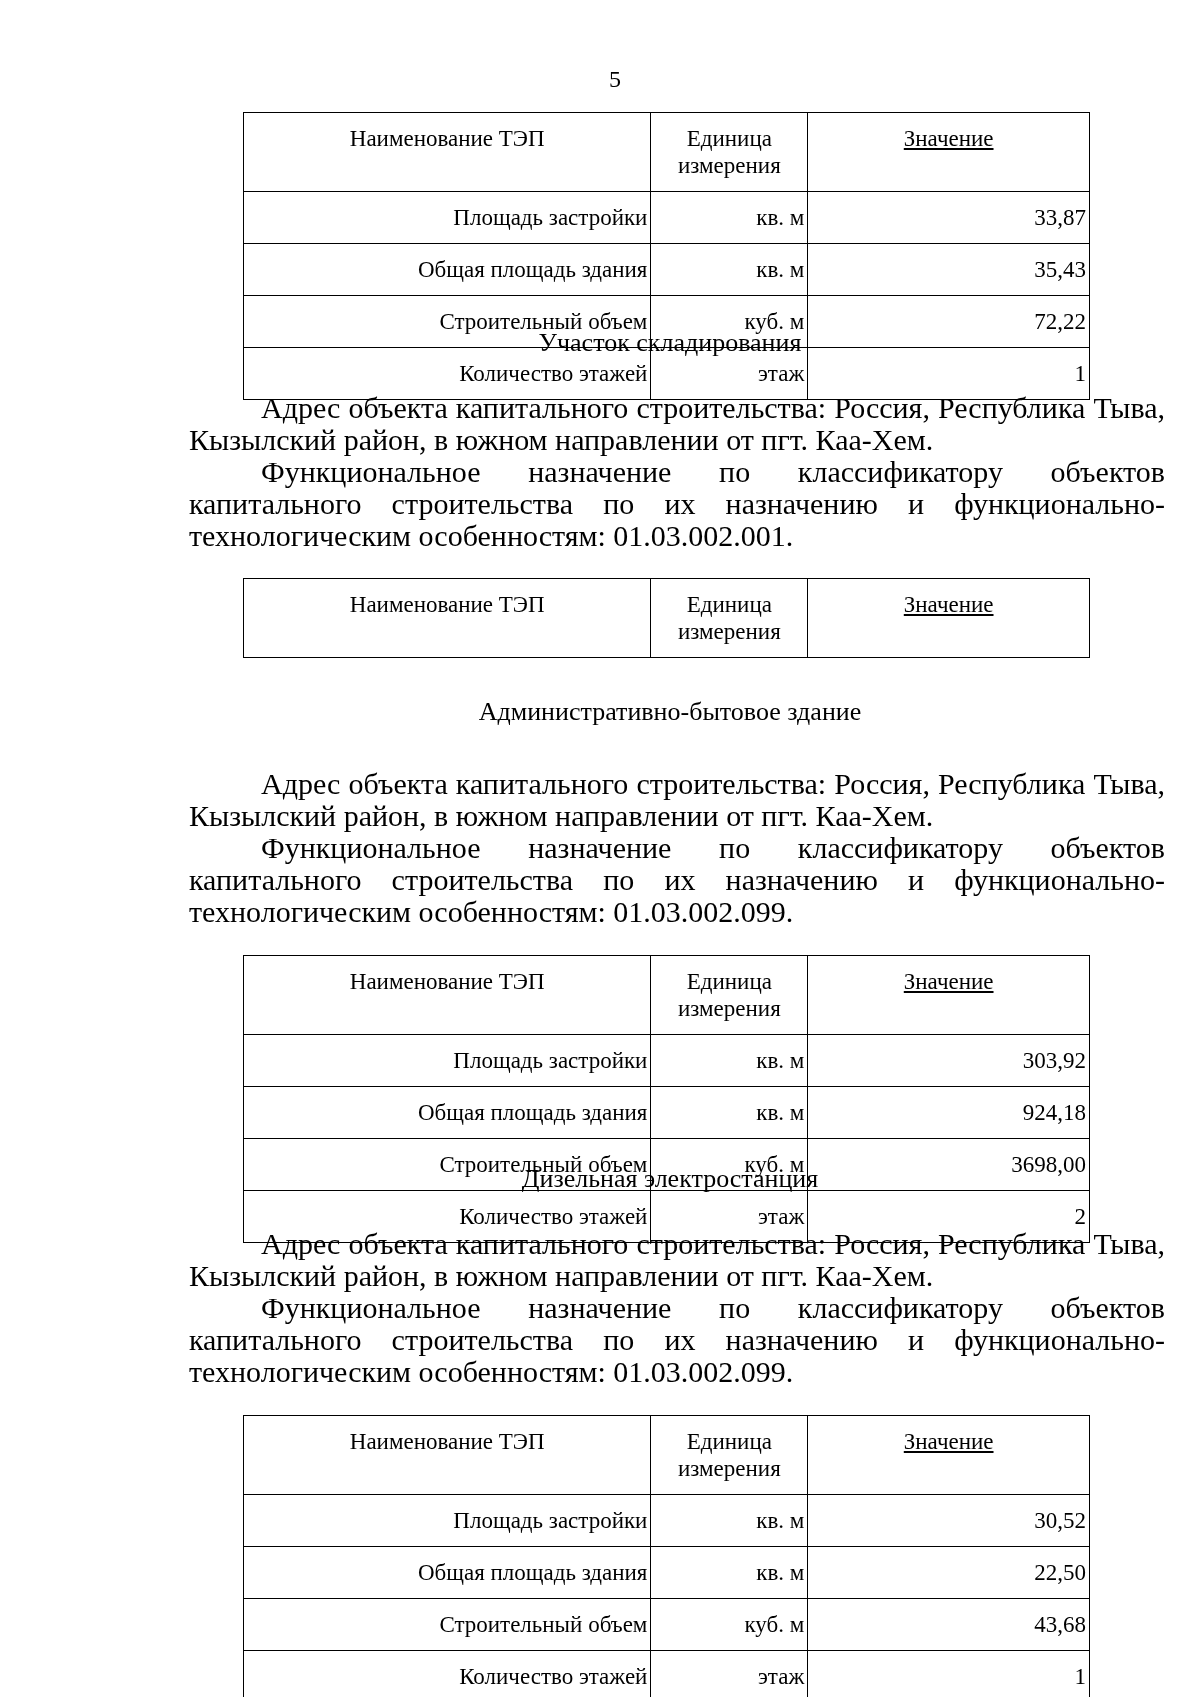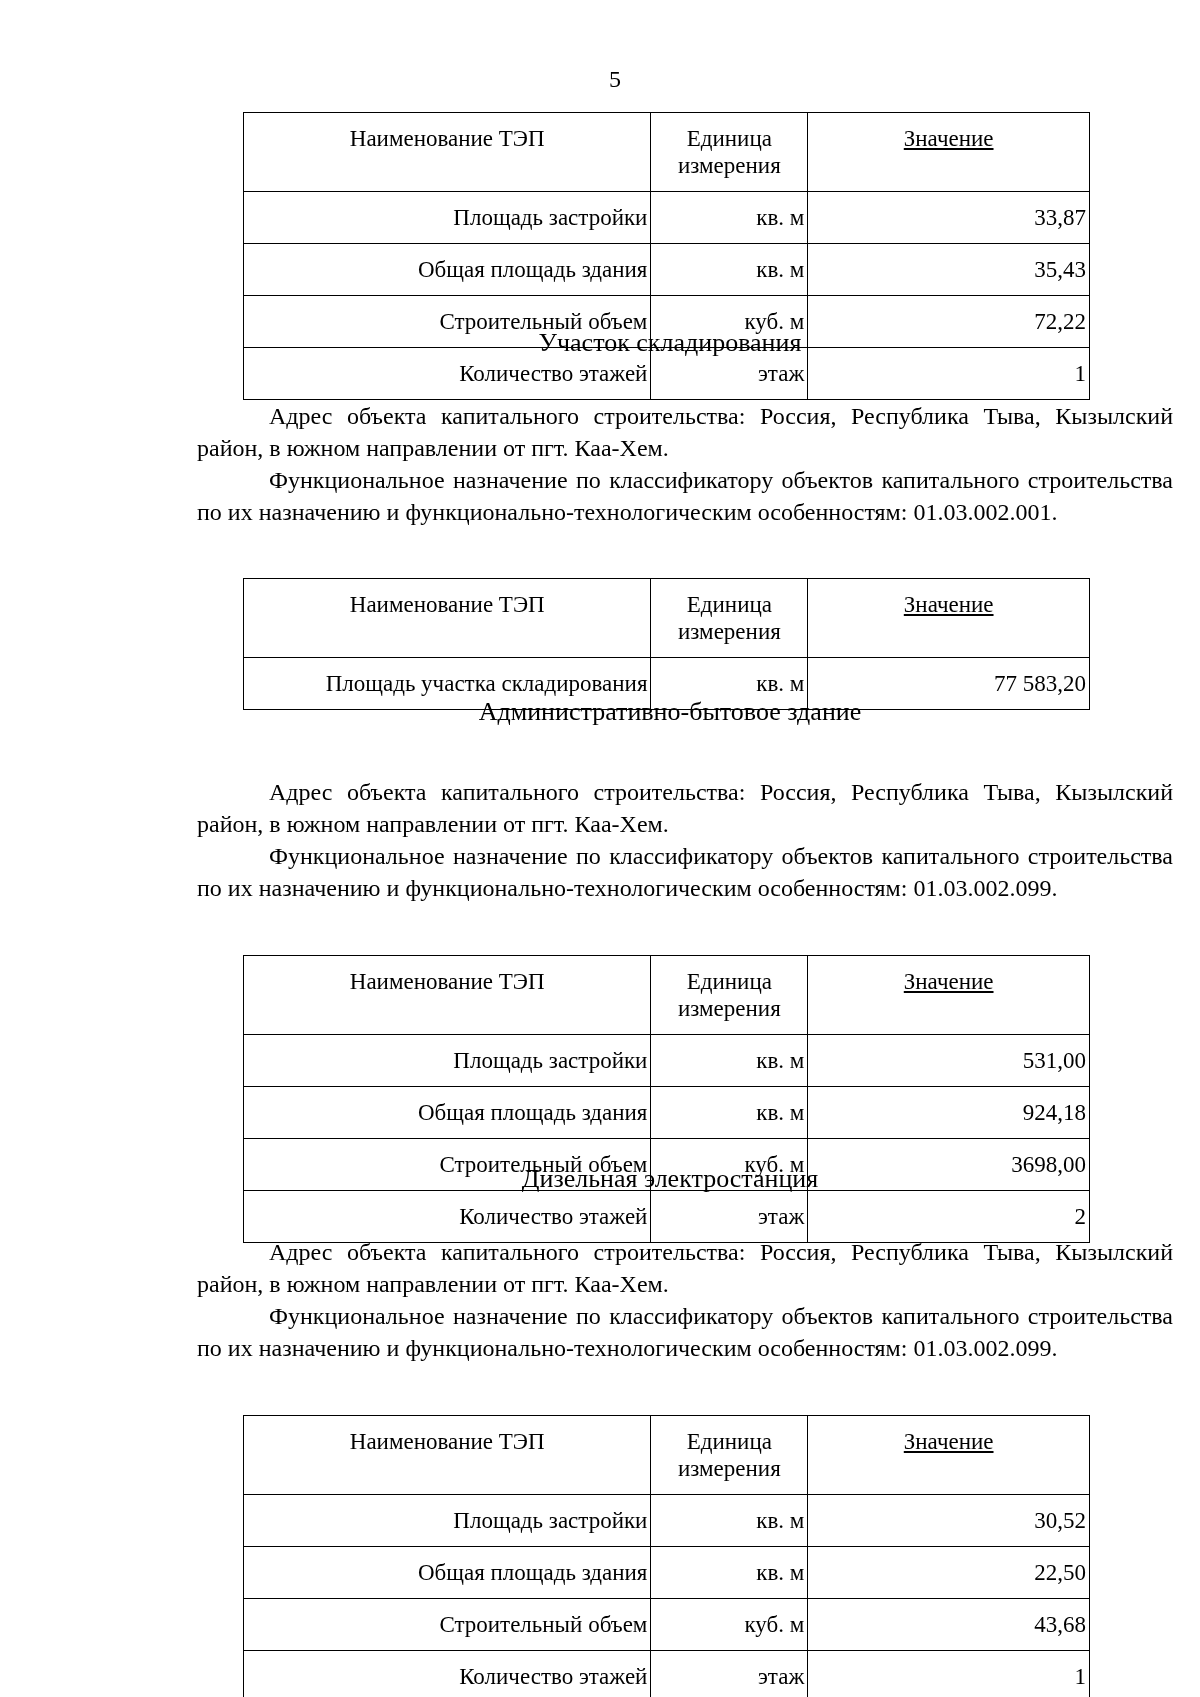--- a/index.html
+++ b/index.html
@@ -14,22 +14,22 @@
   }
   table.tep td, table.tep th {
     border: 1.5px solid #000; padding: 12px 3px; font-weight: normal; vertical-align: top;
   }
   table.tep th { text-align: center; height: 54px; }
   table.tep td.c1 { text-align: right; }
   table.tep td.c2, table.tep td.c3 { text-align: right; }
   .col1 { width: 412px; } .col2 { width: 152px; } .col3 { width: 283px; text-decoration: underline; }
   .heading { position: absolute; left: 0; width: 1340px; text-align: center; font-size: 26px; }
   .para {
-    position: absolute; left: 181px; width: 976px; font-size: 24px; line-height: 32px;
-    text-align: justify; text-indent: 72px; margin: 16px;
+    position: absolute; left: 181px; width: 976px; font-size: 30px; line-height: 32px;
+    text-align: justify; text-indent: 72px; margin: 8px;
   }
 </style>
 </head>
 <body>
 
 <div class="page-num">5</div>
 
 <table class="tep" style="top:112px;">
   <tbody>
       <tr>
@@ -63,42 +63,37 @@
 <div class="heading" style="top:328px;">Участок складирования</div>
 <p class="para" style="top:384px;">Адрес объекта капитального строительства: Россия, Республика Тыва, Кызылский район, в южном направлении от пгт. Каа-Хем.</p>
 <p class="para" style="top:448px;">Функциональное назначение по классификатору объектов капитального строительства по их назначению и функционально-технологическим особенностям: 01.03.002.001.</p>
 <table class="tep" style="top:578px;">
   <tbody>
       <tr>
     <th class="col1">Наименование ТЭП</th>
     <th class="col2">Единица измерения</th>
     <th class="col3">Значение</th>
   </tr>
-  <tr>
-        <td class="c1">Площадь участка складирования</td>
-        <td class="c2">кв. м</td>
-        <td class="c3">77 583,20</td>
-      </tr>
 </tbody>
   </table>
 
 <div class="heading" style="top:697px;">Административно-бытовое здание</div>
 <p class="para" style="top:760px;">Адрес объекта капитального строительства: Россия, Республика Тыва, Кызылский район, в южном направлении от пгт. Каа-Хем.</p>
 <p class="para" style="top:824px;">Функциональное назначение по классификатору объектов капитального строительства по их назначению и функционально-технологическим особенностям: 01.03.002.099.</p>
 <table class="tep" style="top:955px;">
   <tbody>
       <tr>
     <th class="col1">Наименование ТЭП</th>
     <th class="col2">Единица измерения</th>
     <th class="col3">Значение</th>
   </tr>
   <tr>
         <td class="c1">Площадь застройки</td>
         <td class="c2">кв. м</td>
-        <td class="c3">531,00</td>
+        <td class="c3">303,92</td>
       </tr>
   <tr>
         <td class="c1">Общая площадь здания</td>
         <td class="c2">кв. м</td>
         <td class="c3">924,18</td>
       </tr>
   <tr>
         <td class="c1">Строительный объем</td>
         <td class="c2">куб. м</td>
         <td class="c3">3698,00</td>

